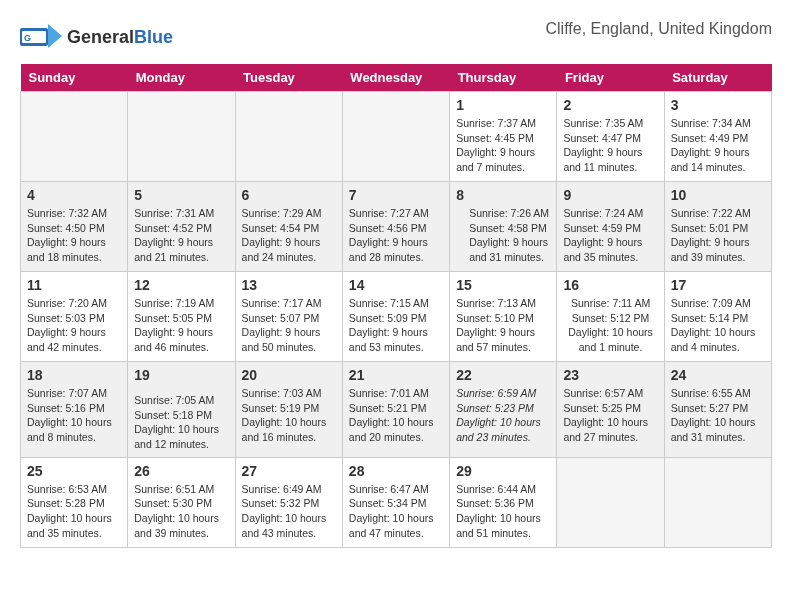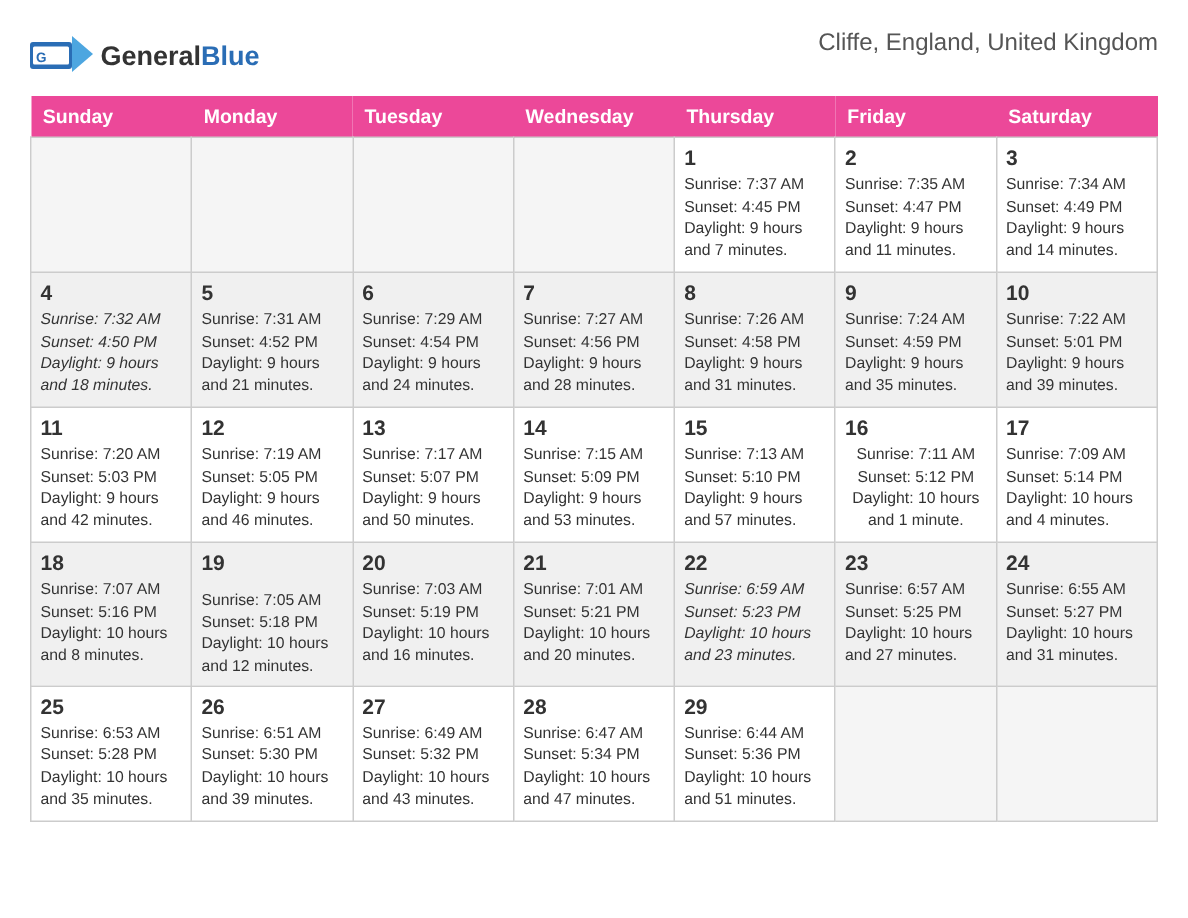--- a/index.html
+++ b/index.html
@@ -38,21 +38,21 @@
     .calendar-subtitle {
       font-size: 16px;
       color: #555;
     }
     .calendar-table {
       width: 100%;
       border-collapse: collapse;
       table-layout: fixed;
     }
     .calendar-table th {
-      background-color: #ec4899;
+      background-color: #be185d;
       color: #fff;
       text-align: left;
       padding: 6px 8px;
       font-size: 13px;
       font-weight: bold;
     }
     .calendar-table td {
       border: 1px solid #ccc;
       vertical-align: top;
       padding: 5px 6px;
@@ -137,21 +137,21 @@
           <div class="day-number">3</div>
           <div class="day-info" style="white-space: pre-line;">Sunrise: 7:34 AM
 Sunset: 4:49 PM
 Daylight: 9 hours
 and 14 minutes.</div>
         </td>
       </tr>
       <tr class="row-shaded">
         <td>
           <div class="day-number">4</div>
-          <div class="day-info" style="white-space: pre-line; font-style: italic;">Sunrise: 7:32 AM
+          <div class="day-info" style="white-space: pre-line;">Sunrise: 7:32 AM
 Sunset: 4:50 PM
 Daylight: 9 hours
 and 18 minutes.</div>
         </td>
         <td>
           <div class="day-number">5</div>
           <div class="day-info" style="white-space: pre-line;">Sunrise: 7:31 AM
 Sunset: 4:52 PM
 Daylight: 9 hours
 and 21 minutes.</div>
@@ -165,21 +165,21 @@
         </td>
         <td>
           <div class="day-number">7</div>
           <div class="day-info" style="white-space: pre-line;">Sunrise: 7:27 AM
 Sunset: 4:56 PM
 Daylight: 9 hours
 and 28 minutes.</div>
         </td>
         <td>
           <div class="day-number">8</div>
-          <div class="day-info" style="white-space: pre-line;">Sunrise: 7:26 AM
+          <div class="day-info" style="white-space: pre-line; margin-left: 13px;">Sunrise: 7:26 AM
 Sunset: 4:58 PM
 Daylight: 9 hours
 and 31 minutes.</div>
         </td>
         <td>
           <div class="day-number">9</div>
           <div class="day-info" style="white-space: pre-line;">Sunrise: 7:24 AM
 Sunset: 4:59 PM
 Daylight: 9 hours
 and 35 minutes.</div>

